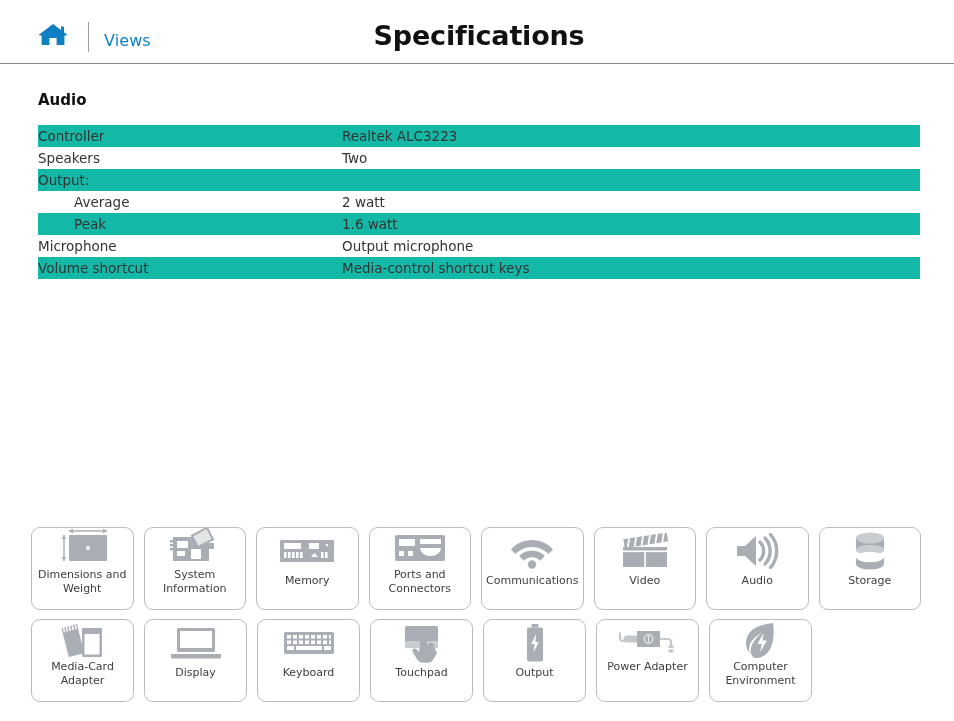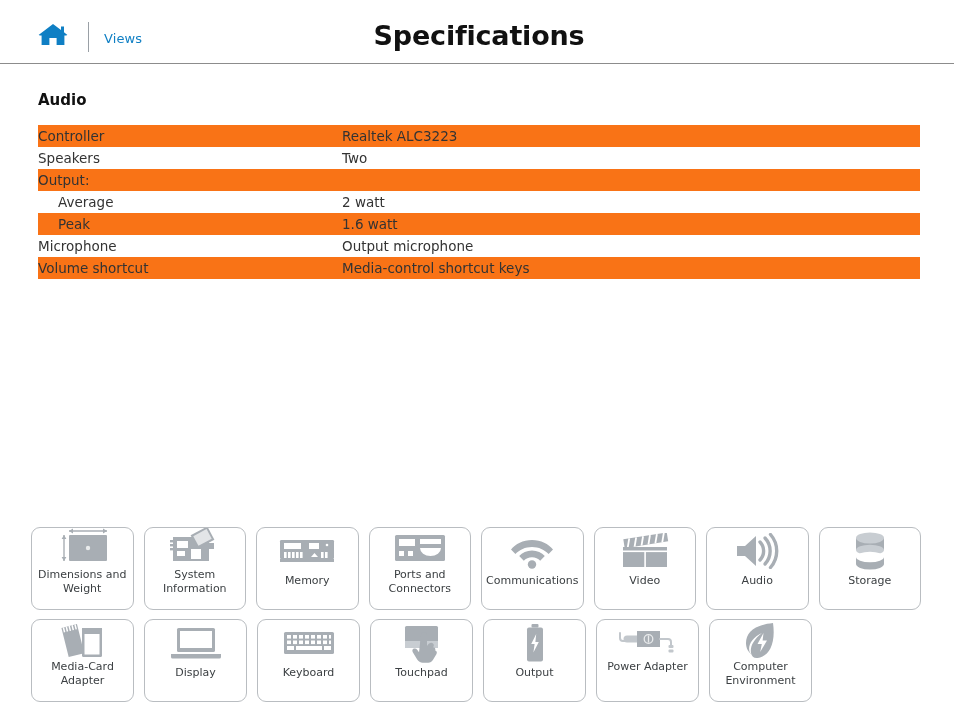--- a/index.html
+++ b/index.html
@@ -36,21 +36,21 @@
     left: 88px;
     top: 22px;
     width: 1px;
     height: 30px;
     background: #9aa0a6;
   }
   #views-link {
     position: absolute;
     left: 104px;
     top: 31px;
-    font-size: 13px;
+    font-size: 16px;
     color: #0f7fc4;
     cursor: pointer;
     letter-spacing: .1px;
   }
   #page-title {
     position: absolute;
     left: 4px;
     right: 0;
     top: 20px;
     text-align: center;
@@ -77,28 +77,28 @@
     top: 125px;
     width: 882px;
   }
   .spec-row {
     position: relative;
     height: 22px;
     line-height: 22px;
     font-size: 13.5px;
     color: #333333;
   }
-  .spec-row.shaded { background: #f97316; }
+  .spec-row.shaded { background: #14b8a6; }
   .spec-label {
     position: absolute;
     left: 0;
     top: 0;
     white-space: nowrap;
   }
-  .spec-label.indent { left: 20px; }
+  .spec-label.indent { left: 36px; }
   .spec-value {
     position: absolute;
     left: 304px;
     top: 0;
     white-space: nowrap;
   }
 
   
   #tile-grid {
     position: absolute;

